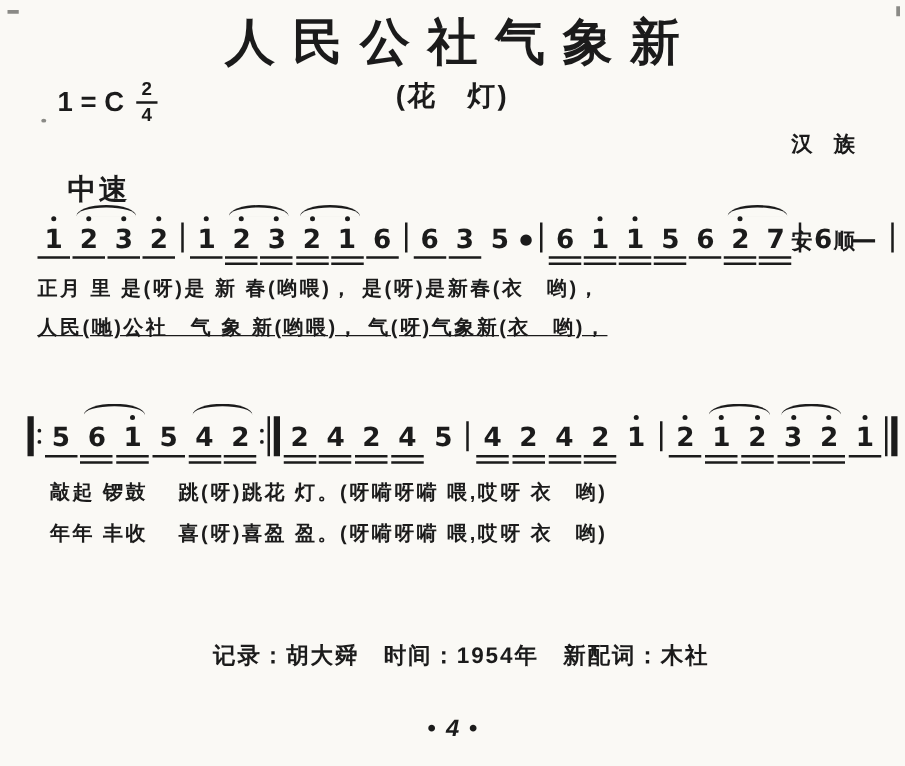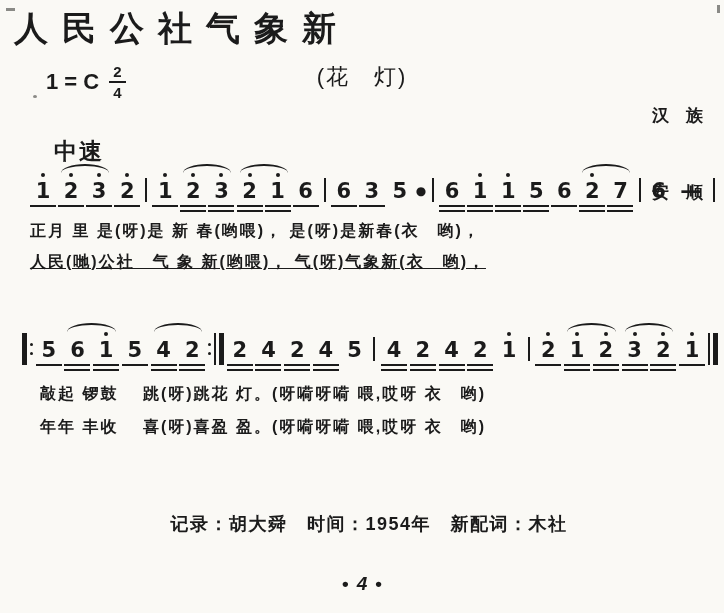--- a/index.html
+++ b/index.html
@@ -3,33 +3,33 @@
 <meta charset="utf-8">
 <style>
   html,body{margin:0;padding:0;}
   body{
     width:724px;height:613px;position:relative;overflow:hidden;
     background:#faf9f5;color:#1b1b1b;
     font-family:"Liberation Sans","DejaVu Sans",sans-serif;
   }
   .abs{position:absolute;text-align:right;}
   .title{
-    top:6px;left:0;width:100%;text-align:left;
-    font-size:34px;font-weight:bold;letter-spacing:14px;text-indent:14px;
+    top:6px;left:0;width:100%;text-align:center;
+    font-size:40px;font-weight:bold;letter-spacing:14px;text-indent:14px;
   }
   .keysig{top:64px;left:46px;display:flex;align-items:center;gap:7px;
     font-size:20px;font-weight:bold;}
   .keysig .one{font-size:22px;}
   .frac{display:inline-flex;flex-direction:column;align-items:center;
     font-size:15px;line-height:1;font-weight:bold;margin-left:3px;}
   .frac .num{border-bottom:2px solid #1b1b1b;padding:0 4px 2px;}
   .frac .den{padding-top:2px;}
   .subtitle{top:62px;left:0;width:100%;text-align:center;
-    font-size:22px;font-weight:normal;letter-spacing:2px;white-space:pre;}
-  .ethnic{top:52px;right:21px;font-size:17px;font-weight:bold;
+    font-size:22px;font-weight:bold;letter-spacing:2px;white-space:pre;}
+  .ethnic{top:52px;right:40px;font-size:17px;font-weight:bold;
     line-height:1.5;white-space:pre;text-align:left;}
   .tempo{top:136px;left:54px;font-size:23px;font-weight:bold;letter-spacing:2px;}
 
   .scoreline{position:absolute;display:flex;justify-content:space-between;
     align-items:flex-end;height:52px;}
   #line1{top:161px;left:30px;width:688px;}
   #line2{top:320px;left:22px;width:696px;}
 
   .note{display:flex;flex-direction:column;align-items:center;width:26px;position:relative;}
   .note .hi{height:7px;width:100%;display:flex;justify-content:center;align-items:flex-start;}

